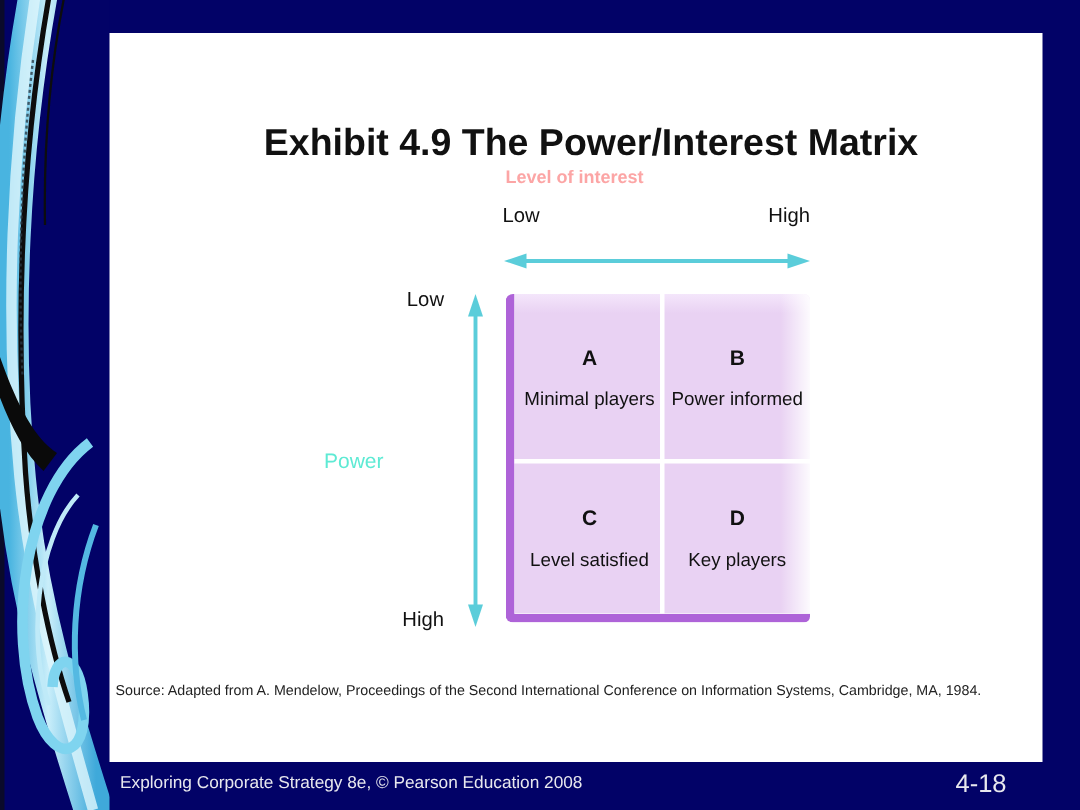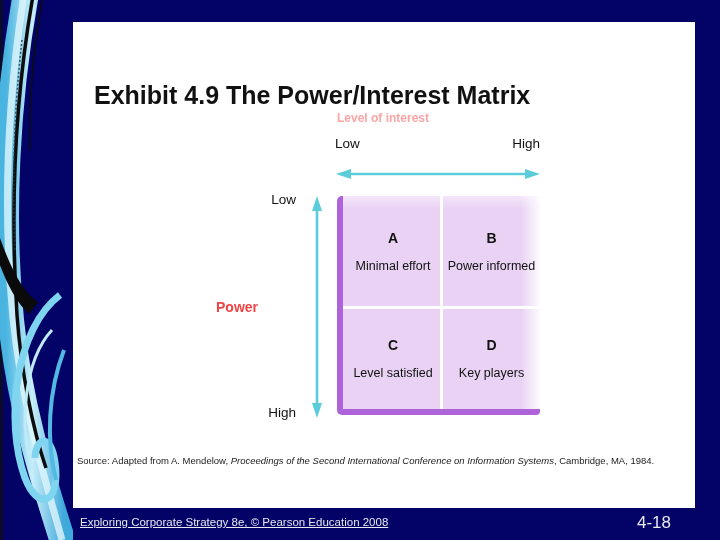--- a/index.html
+++ b/index.html
@@ -11,21 +11,21 @@
   .abs{position:absolute;}
   
   #left-art{position:absolute;left:0;top:0;width:73px;height:540px;}
   
   .slide{
     position:absolute;left:73px;top:22px;width:622px;height:486px;
     background:#ffffff;
   }
   .title{
     position:absolute;left:94px;top:64px;width:600px;
-    font-size:25px;font-weight:bold;color:#111;letter-spacing:0px;
+    font-size:25px;font-weight:bold;color:#111;letter-spacing:0px;text-align:center;
   }
   .axis-title{
     position:absolute;left:337px;top:111px;width:203px;
     text-align:left;font-size:12px;font-weight:bold;color:#fca5a5;
   }
   .interest-ends{
     position:absolute;left:335px;top:136px;width:205px;
     display:flex;justify-content:space-between;
     font-size:13.5px;color:#111;
   }
@@ -34,21 +34,21 @@
   .power-low{
     position:absolute;left:246px;top:192px;width:50px;
     text-align:right;font-size:13.5px;color:#111;
   }
   .power-high{
     position:absolute;left:246px;top:405px;width:50px;
     text-align:right;font-size:13.5px;color:#111;
   }
   .power-label{
     position:absolute;left:216px;top:299px;
-    font-size:14px;font-weight:bold;color:#ef4444;
+    font-size:14px;font-weight:normal;color:#5eead4;
   }
   .matrix{
     position:absolute;left:337px;top:196px;width:203px;height:219px;
     box-sizing:border-box;
     border-left:6px solid #ae63d8;
     border-bottom:6px solid #ae63d8;
     border-radius:5px 4px 4px 5px;
     background:
       linear-gradient(to right, rgba(255,255,255,0) 90%, rgba(255,255,255,.9) 100%),
       linear-gradient(to bottom, #f4e6fb 0%, #e9d2f3 6%, #e9d2f3 100%);
@@ -66,24 +66,24 @@
   .quad{
     display:flex;flex-direction:column;align-items:center;justify-content:center;
     gap:15px;color:#111;
   }
   .quad .letter{font-size:14px;font-weight:bold;line-height:1;}
   .quad .label{font-size:12.5px;line-height:1;white-space:nowrap;}
   .source{
     position:absolute;left:77px;top:455px;width:614px;
     font-size:9.5px;color:#222;white-space:nowrap;
   }
-  .source .it{font-style:italic;}
+  .source .it{}
   .footer-left{
     position:absolute;left:80px;top:516px;
-    font-size:11.5px;color:#e8e8ee;text-decoration:underline;
+    font-size:11.5px;color:#e8e8ee;
   }
   .footer-page{
     position:absolute;left:637px;top:513px;
     font-size:17px;color:#e8e8ee;
   }
 </style>
 </head>
 <body>
 
 <svg id="left-art" viewBox="0 0 73 540" xmlns="http://www.w3.org/2000/svg">
@@ -132,21 +132,21 @@
 <svg class="v-arrow" width="14" height="224" viewBox="0 0 14 224">
   <line x1="7" y1="13" x2="7" y2="211" stroke="#5bcdda" stroke-width="2.6"></line>
   <polygon points="7,1 2,16 12,16" fill="#5bcdda"></polygon>
   <polygon points="7,223 2,208 12,208" fill="#5bcdda"></polygon>
 </svg>
 
 <div class="matrix">
   <div class="quads">
     <div class="quad">
       <span class="letter">A</span>
-      <span class="label">Minimal effort</span>
+      <span class="label">Minimal players</span>
     </div>
     <div class="quad">
       <span class="letter">B</span>
       <span class="label">Power informed</span>
     </div>
     <div class="quad">
       <span class="letter">C</span>
       <span class="label">Level satisfied</span>
     </div>
     <div class="quad">

